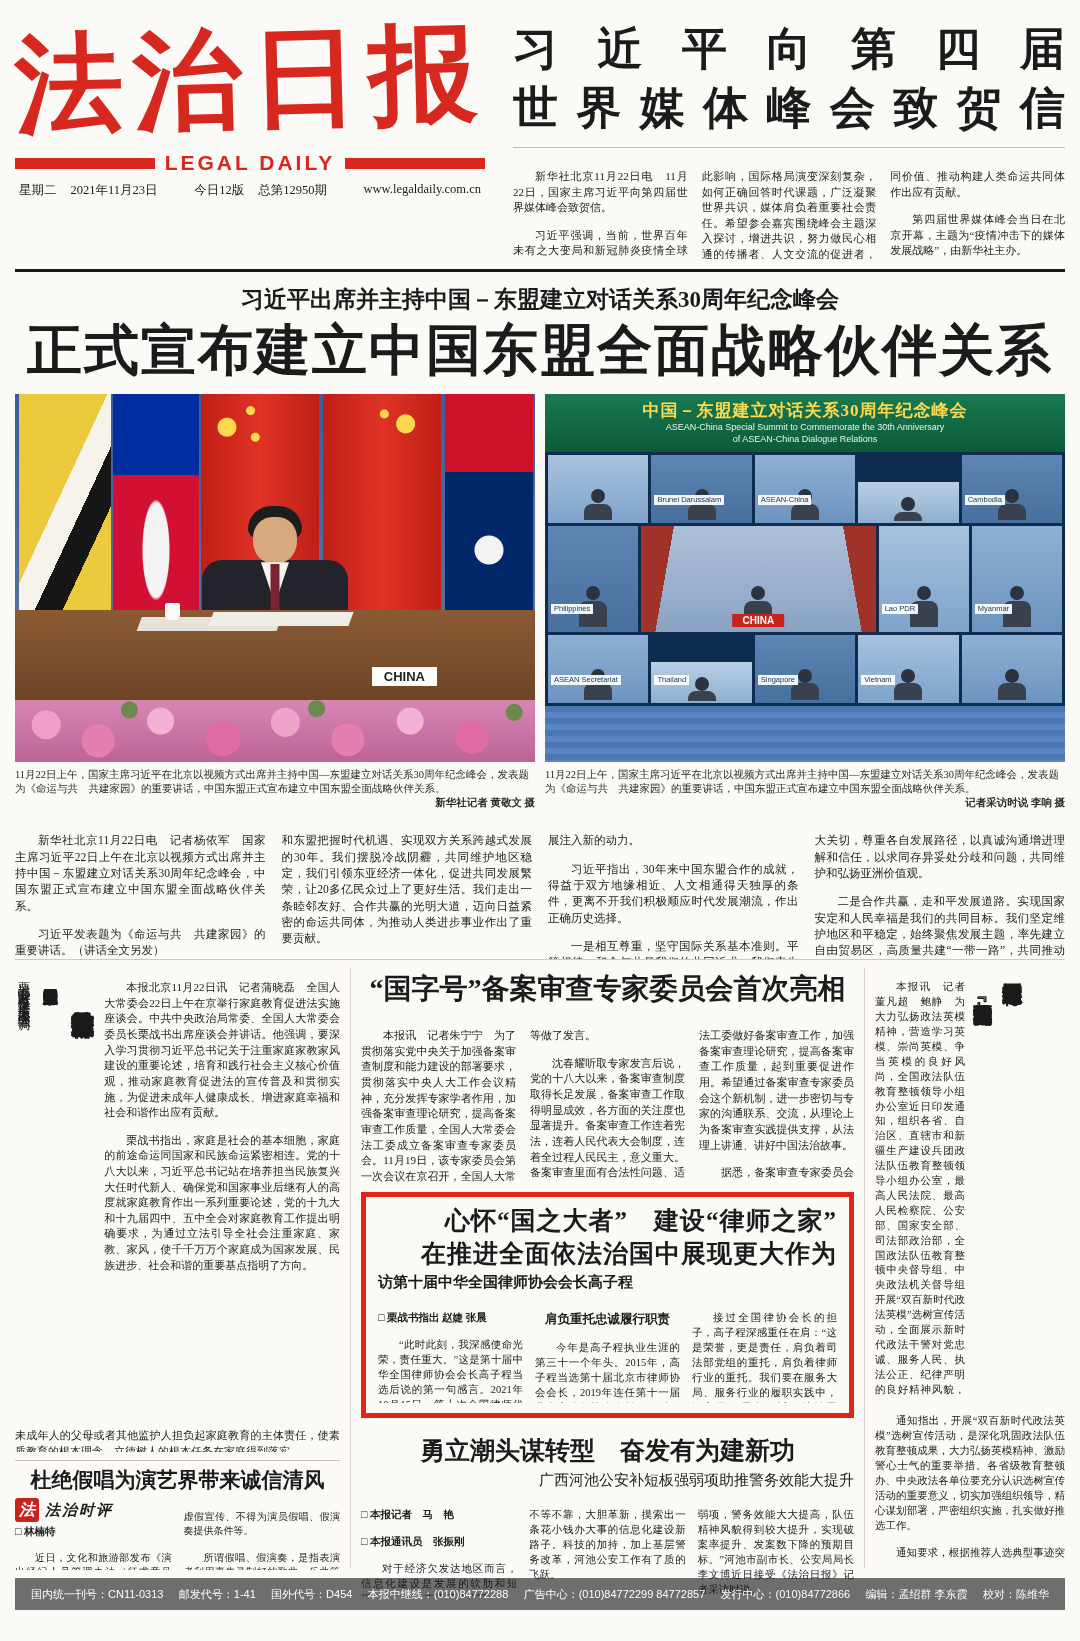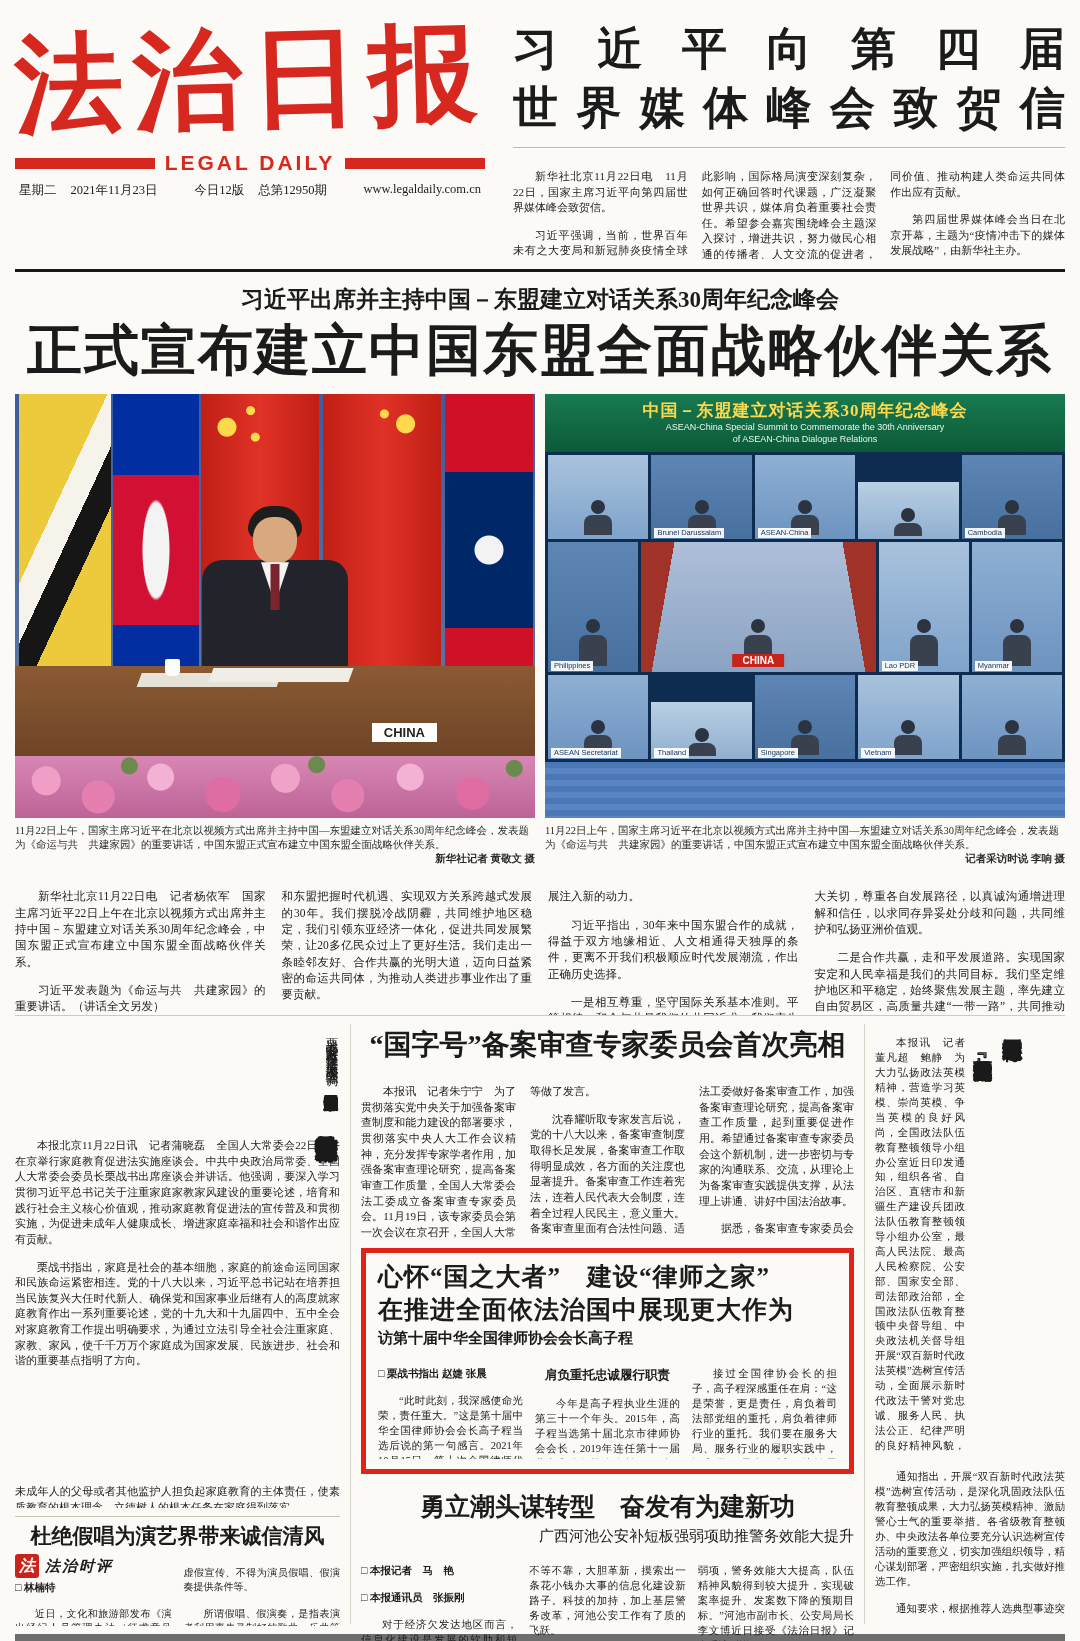--- a/index.html
+++ b/index.html
@@ -27,21 +27,21 @@
   .tr-headline span { display:block; text-align:justify; text-align-last:justify; }
   .tr-cols { display:flex; gap:14px; border-top:1px solid #bbb; padding-top:9px;
              height:112px; overflow:hidden; font-size:11px; }
   .tr-cols .col { flex:1; }
 
   
   .lead-kicker { text-align:center; font-size:23px; font-weight:700; margin-top:12px; }
   .lead-headline { text-align:center; font-size:55px; font-weight:900; letter-spacing:2px;
                    margin:4px 0 12px; line-height:1.15; }
   .photos { display:flex; gap:10px; }
-  .photo { position:relative; flex:1; height:424px; overflow:hidden; }
+  .photo { position:relative; flex:1; height:368px; overflow:hidden; }
 
   .photo-left { background:linear-gradient(180deg,#3d5c9e,#56719f 58%,#72879f); }
   .flag { position:absolute; top:0; border-radius:0 0 10px 10px; }
   .flag-brunei { left:4px; width:92px; height:302px;
       background:linear-gradient(115deg,#edc93c 38%,#f6f3ea 38% 50%,#161616 50% 62%,#edc93c 62%); }
   .flag-cambodia { left:98px; width:86px; height:312px;
       background:radial-gradient(ellipse at 50% 50%,#f3f3f3 0 13px,transparent 14px),
                  linear-gradient(180deg,#032ea1 0 26%,#d21034 26% 74%,#032ea1 74%); }
   .flag-china1 { left:186px; width:118px; height:332px;
       background:radial-gradient(circle at 22% 10%,#ffd94d 0 9px,transparent 10px),
@@ -100,21 +100,21 @@
   .tile.t3 { background:linear-gradient(180deg,#5d86b5,#48709e); }
   .tile.t4 { background:linear-gradient(180deg,#b9cfe3,#8fafd0);margin-top:27px; }
   .tile::before { content:""; position:absolute; left:50%; bottom:30%; transform:translateX(-50%);
                   width:14px; height:14px; background:#2b3240; border-radius:50%; }
   .tile::after { content:""; position:absolute; left:50%; bottom:5%; transform:translateX(-50%);
                  width:28px; height:24%; background:#39414f; border-radius:8px 8px 0 0; }
   .tile-china { flex:2.6;
       background:linear-gradient(100deg,#a03228 0 13%,transparent 13%),
                  linear-gradient(260deg,#a03228 0 13%,transparent 13%),
                  linear-gradient(180deg,#aebfd8,#8aa3c4); }
-  .tile-label { position:absolute; left:3px; bottom:1px; z-index:2; background:rgba(255,255,255,.93);
+  .tile-label { position:absolute; left:3px; bottom:18px; z-index:2; background:rgba(255,255,255,.93);
                 color:#14325c; font-size:7.5px; line-height:10px; padding:0 3px; white-space:nowrap;
                 font-family:"Liberation Sans",sans-serif; }
   .tile-label:empty { display:none; }
   .china-label { position:absolute; bottom:5px; left:50%; transform:translateX(-50%); z-index:2;
                  background:#c8241c; color:#fff; font-weight:700; font-size:10px; padding:1px 10px;
                  font-family:"Liberation Sans",sans-serif; }
   .floor { height:56px; background:repeating-linear-gradient(180deg,#4a77b5 0 6px,#5a85c2 6px 12px); }
 
   .captions { display:flex; gap:10px; margin-top:6px; }
   .cap { flex:1; font-size:10.5px; color:#2a2a2a; }
@@ -122,21 +122,21 @@
   .lead-cols { display:flex; gap:16px; height:150px; overflow:hidden; font-size:11.5px;
                border-bottom:1px solid #cfcabf; padding:10px 0; }
   .lead-cols .lcol { flex:1; }
 
   
   .middle { display:flex; gap:10px; height:600px; margin-top:8px; }
   .m-left { width:325px; }
   .m-mid { flex:1; border-left:1px solid #d8d3c8; border-right:1px solid #d8d3c8; padding:0 10px; }
   .m-right { width:190px; }
 
-  .family-top { display:flex; gap:8px; height:444px; overflow:hidden;flex-direction:column; }
+  .family-top { display:flex; gap:8px; height:444px; overflow:hidden; }
   .v-kicker { writing-mode:vertical-rl; font-size:12.5px; letter-spacing:2px; padding-top:4px; }
   .v-h1 { writing-mode:vertical-rl; font-size:14.5px; font-weight:900; line-height:1.35; padding-top:10px; }
   .v-h2 { writing-mode:vertical-rl; font-size:23px; font-weight:900; margin-top:26px; line-height:1.25; }
   .family-body { flex:1; font-size:11px; overflow:hidden; }
   .family-cont { height:36px; overflow:hidden; font-size:11px; margin-top:4px; }
   .family-cont .jump { display:inline; float:right; }
 
   .comm { border-top:1px solid #c9c4b9; margin-top:8px; padding-top:5px; height:106px; }
   .comm-h { text-align:center; font-size:21px; font-weight:900; margin:0 0 4px; }
   .comm-cols { display:flex; gap:12px; height:72px; overflow:hidden; font-size:10px; }
@@ -145,21 +145,21 @@
   .fa-logo { width:24px; height:24px; background:#c8241c; color:#fff; font-weight:900; font-style:italic;
              display:flex; align-items:center; justify-content:center; font-size:16px; border-radius:3px; }
   .shiping { font-weight:700; font-style:italic; font-size:15px; letter-spacing:2px; }
   .author { font-weight:700; font-size:10.5px; margin-bottom:3px; }
 
   .review-h { text-align:center; font-size:28px; font-weight:900; margin:2px 0 8px; white-space:nowrap; }
   .review-cols { display:flex; gap:14px; height:166px; overflow:hidden; font-size:11px; }
   .review-cols .c { flex:1; }
 
   .redbox { border:5px solid #e2231a; padding:8px 12px 10px; margin:10px 0; }
-  .rb-h { text-align:left; font-size:25px; font-weight:900; margin:0; line-height:1.3; letter-spacing:1px; }
+  .rb-h { text-align:right; font-size:25px; font-weight:900; margin:0; line-height:1.3; letter-spacing:1px; }
   .rb-sub { text-align:left; font-size:15px; font-weight:700; margin:3px 0 7px; }
   .rb-cols { display:flex; gap:12px; height:104px; overflow:hidden; font-size:10.5px; }
   .rb-cols .c { flex:1; }
   .rb-byline { font-weight:700; text-indent:0; margin-bottom:4px; }
   .rb-colhead { text-align:center; font-weight:700; font-size:12.5px; text-indent:0; margin-bottom:3px; }
 
   .hechi-h { text-align:center; font-size:25px; font-weight:900; margin:16px 0 0; }
   .hechi-sub { text-align:right; font-size:15px; margin:4px 0 6px; }
   .hechi-cols { display:flex; gap:12px; height:100px; overflow:hidden; font-size:10.5px; }
   .hechi-cols .c { flex:1; }

